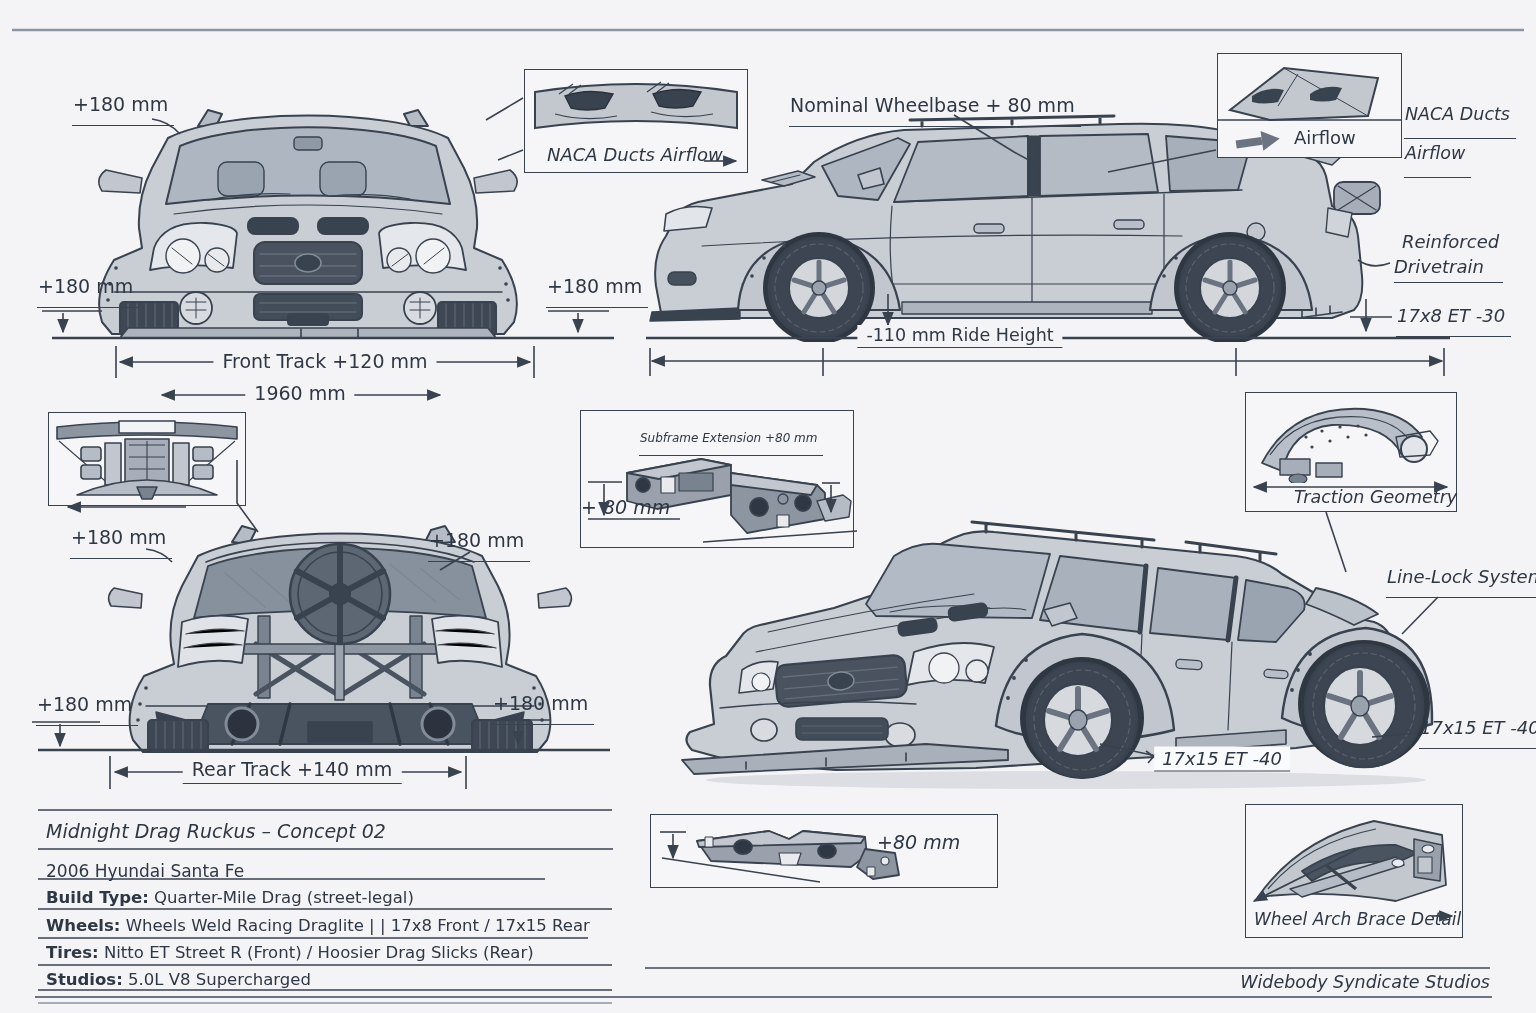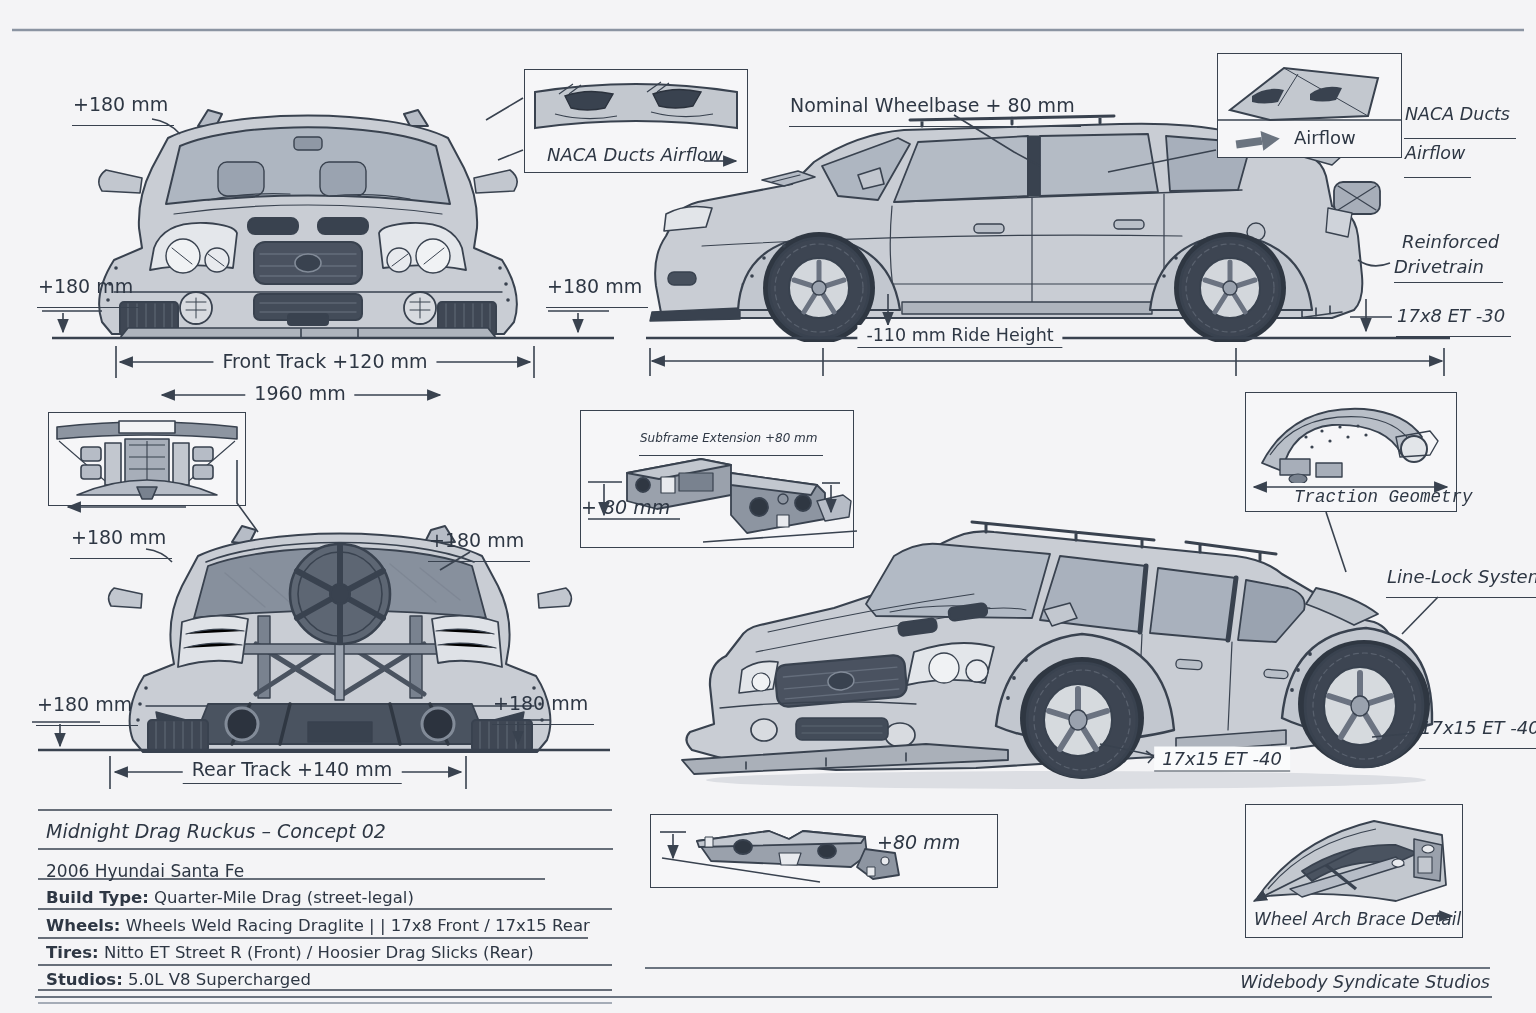--- a/index.html
+++ b/index.html
@@ -350,21 +350,21 @@
             <circle cx="76" cy="38" r="1.6"></circle>
             <circle cx="94" cy="34" r="1.6"></circle>
           <circle cx="112" cy="33" r="1.6"></circle>
             <circle cx="66" cy="54" r="1.6"></circle>
             <circle cx="84" cy="48" r="1.6"></circle>
           <circle cx="102" cy="44" r="1.6"></circle>
             <circle cx="120" cy="42" r="1.6"></circle>
         </g>
       </g>
     </svg>
-    <span class="lbl it" style="left:48px;top:94px;font-size:17.5px;font-family:Liberation Mono, monospace;">Traction Geometry</span>
+    <span class="lbl it" style="left:48px;top:94px;font-size:17.5px;">Traction Geometry</span>
   </div>
 
   <div class="cbox" style="left:650px;top:814px;width:318px;height:72px;padding-left:28px;">
     <svg width="318" height="72" viewBox="0 0 318 72">
       <g stroke="#39424f" stroke-width="1.8" stroke-linejoin="round">
         <path d="M46,26 L118,16 L138,24 L152,16 L214,22 L216,40 L200,52 L60,46 Z" fill="#9aa1ac"></path>
         <path d="M46,26 L118,16 L138,24 L152,16 L214,22 L210,28 L48,32 Z" fill="#c2c7cf"></path>
         <ellipse cx="92" cy="32" rx="9" ry="7" fill="#2f3742"></ellipse>
         <ellipse cx="176" cy="36" rx="9" ry="7" fill="#2f3742"></ellipse>
         <path d="M128,38 h22 l-4,12 h-16 z" fill="#e8eaee" stroke-width="1.2"></path>

